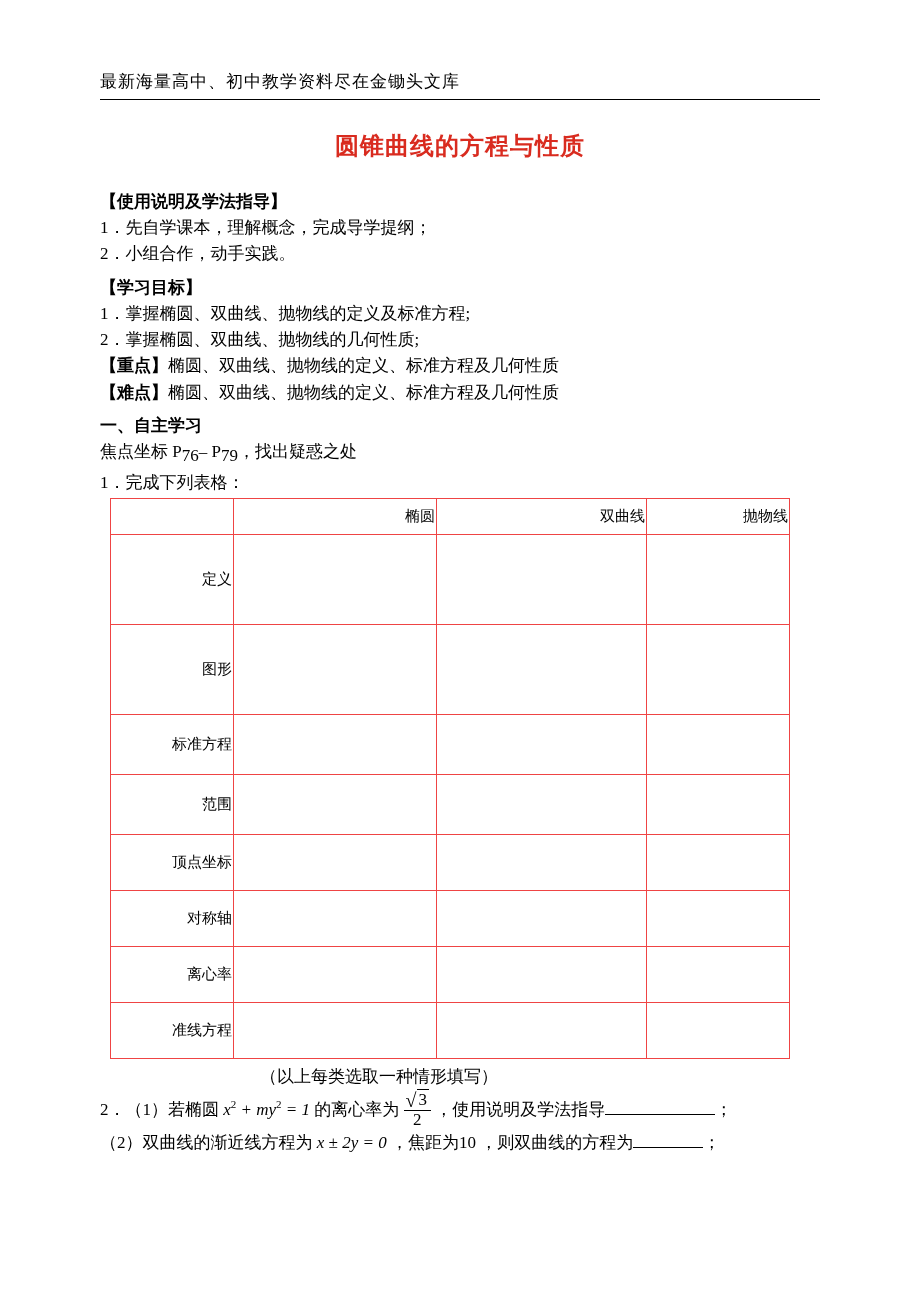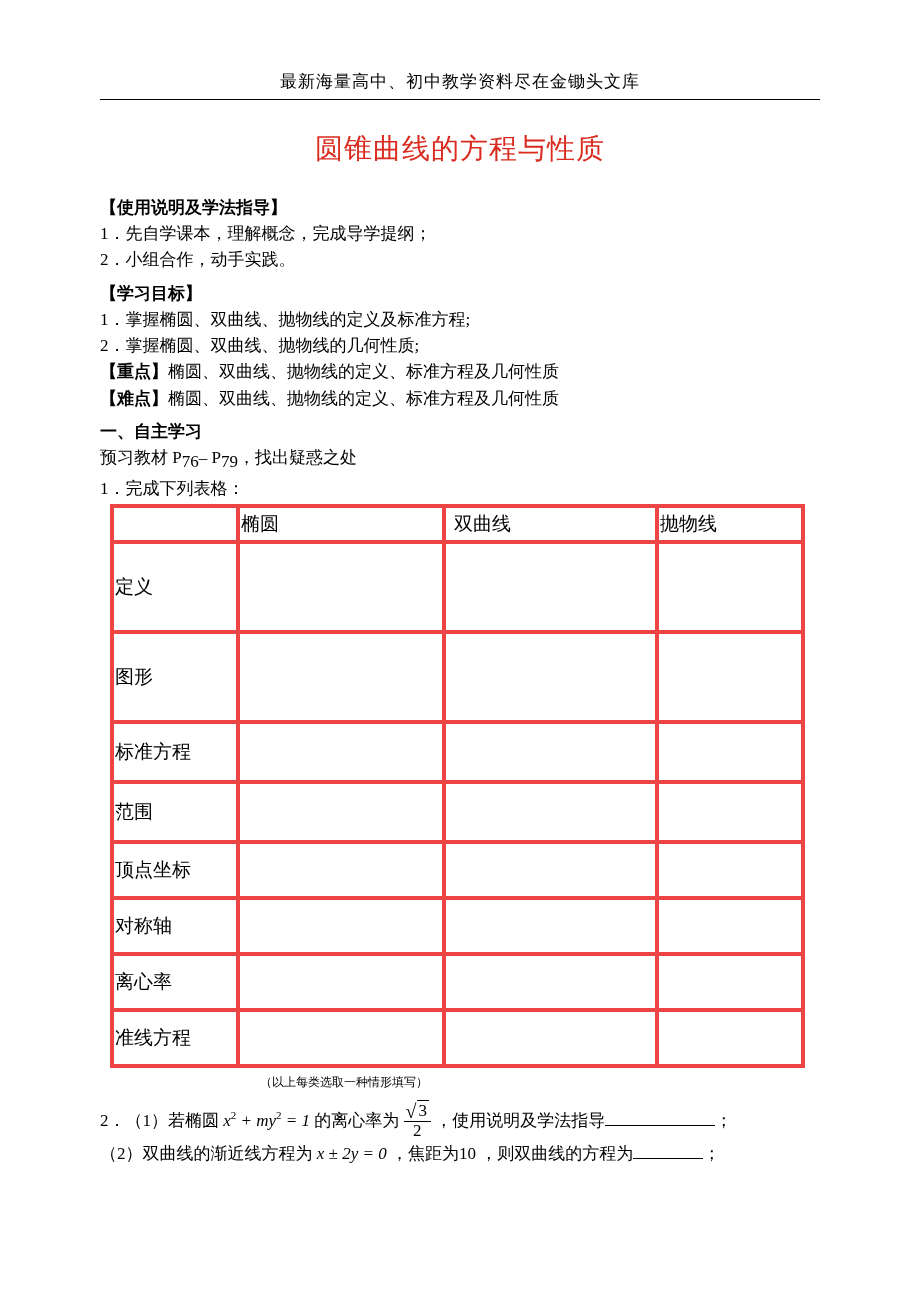--- a/index.html
+++ b/index.html
@@ -10,35 +10,35 @@
     color: #000;
   }
   .page {
     width: 920px;
     height: 1300px;
     box-sizing: border-box;
     padding: 70px 100px 40px 100px;
     position: relative;
   }
   .top-header {
-    text-align: center;
+    text-align: left;
     font-size: 17px;
     letter-spacing: 1px;
     margin-bottom: 4px;
   }
   .top-rule {
     border: none;
     border-top: 1.5px solid #000;
     margin: 6px 0 30px 0;
   }
   .doc-title {
     text-align: center;
     color: #d92b1f;
-    font-size: 28px;
-    font-weight: normal;
+    font-size: 24px;
+    font-weight: bold;
     margin: 12px 0 28px 0;
     letter-spacing: 1px;
   }
   .section-heading {
     font-size: 17px;
     font-weight: bold;
     margin: 8px 0 2px 0;
   }
   .body-line {
     font-size: 17px;
@@ -52,32 +52,32 @@
     font-size: 17px;
     vertical-align: sub;
   }
   table.grid {
     border-collapse: collapse;
     margin-top: 2px;
     margin-left: 10px;
     table-layout: fixed;
   }
   table.grid td {
-    border: 4px solid #ef4444;
-    text-align: left;
+    border: 1px solid #ef4444;
+    text-align: right;
     vertical-align: middle;
-    font-size: 19px;
+    font-size: 15px;
   }
   .col-label { width: 120px; }
   .col-a { width: 200px; }
   .col-b { width: 200px; padding-left: 8px; }
   .col-c { width: 140px; }
   .table-caption {
-    font-size: 12px;
-    margin: 6px 0 12px 0;
+    font-size: 17px;
+    margin: 6px 0 4px 0;
     padding-left: 160px;
   }
   .math {
     font-family: "Times New Roman", serif;
     font-style: italic;
   }
   .math sup {
     font-size: 11px;
     font-style: normal;
   }
@@ -139,21 +139,21 @@
 
   <p class="body-line">
     <span class="inline-bold">【重点】</span><span>椭圆、双曲线、抛物线的定义、标准方程及几何性质</span>
   </p>
   <p class="body-line">
     <span class="inline-bold">【难点】</span><span>椭圆、双曲线、抛物线的定义、标准方程及几何性质</span>
   </p>
 
   <div class="section-heading">一、自主学习</div>
   <p class="body-line">
-    <span>预习教材 P</span><span class="sub-ref">76</span><span>– P</span><span class="sub-ref">79</span><span>，找出疑惑之处</span>
+    <span>焦点坐标 P</span><span class="sub-ref">76</span><span>– P</span><span class="sub-ref">79</span><span>，找出疑惑之处</span>
   </p>
   <p class="body-line">1．完成下列表格：</p>
 
   <table class="grid">
     <tbody>
         <tr style="height:36px">
       <td class="col-label"></td>
       <td class="col-a">椭圆</td>
       <td class="col-b">双曲线</td>
       <td class="col-c">抛物线</td>

